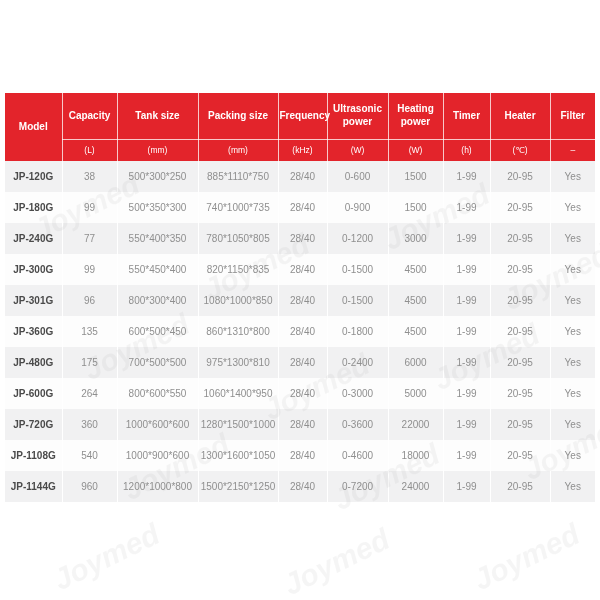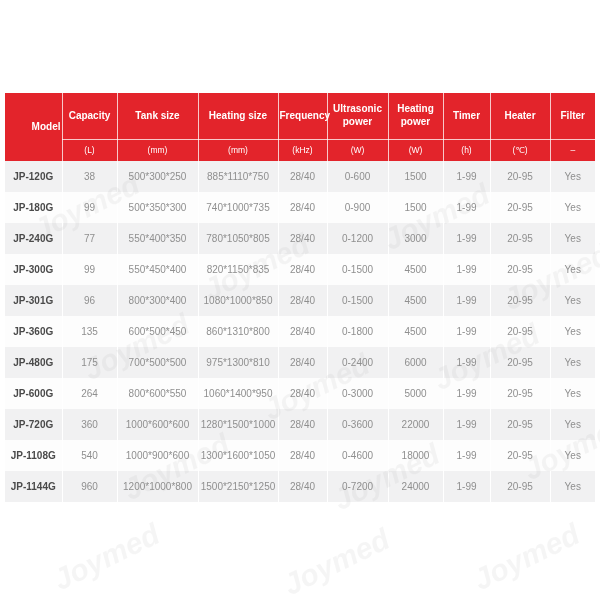--- a/index.html
+++ b/index.html
@@ -34,21 +34,21 @@
     line-height:1.25;
     text-align:center;
     vertical-align:middle;
     border-right:1px solid rgba(255,255,255,0.75);
     border-bottom:1px solid rgba(255,255,255,0.75);
     padding:2px 1px;
   }
   thead tr.labels th{height:46px;}
   thead tr.units th{height:22px;font-size:8.5px;font-weight:normal;border-bottom:none;}
   thead th:last-child{border-right:none;margin-top:44px;}
-  thead th.model-head{border-bottom:none;text-align:right;}
+  thead th.model-head{border-bottom:none;}
   tbody td{
     height:31px;
     font-size:10px;
     color:var(--body-text);
     text-align:center;
     vertical-align:middle;
     border-right:1px solid rgba(255,255,255,0.9);
     padding:0 1px;
     white-space:nowrap;
     overflow:hidden;
@@ -108,21 +108,21 @@
         <col style="width: 55px;">
         <col style="width: 47px;">
         <col style="width: 60px;">
         <col style="width: 45px;">
       </colgroup>
     <thead>
       <tr class="labels">
           <th rowspan="2" class="model-head">Model</th>
           <th>Capacity</th>
           <th>Tank size</th>
-          <th>Heating size</th>
+          <th>Packing size</th>
           <th>Frequency</th>
           <th>Ultrasonic power</th>
           <th>Heating power</th>
           <th>Timer</th>
           <th>Heater</th>
           <th>Filter</th>
         </tr>
       <tr class="units">
           <th>(L)</th>
           <th>(mm)</th>

